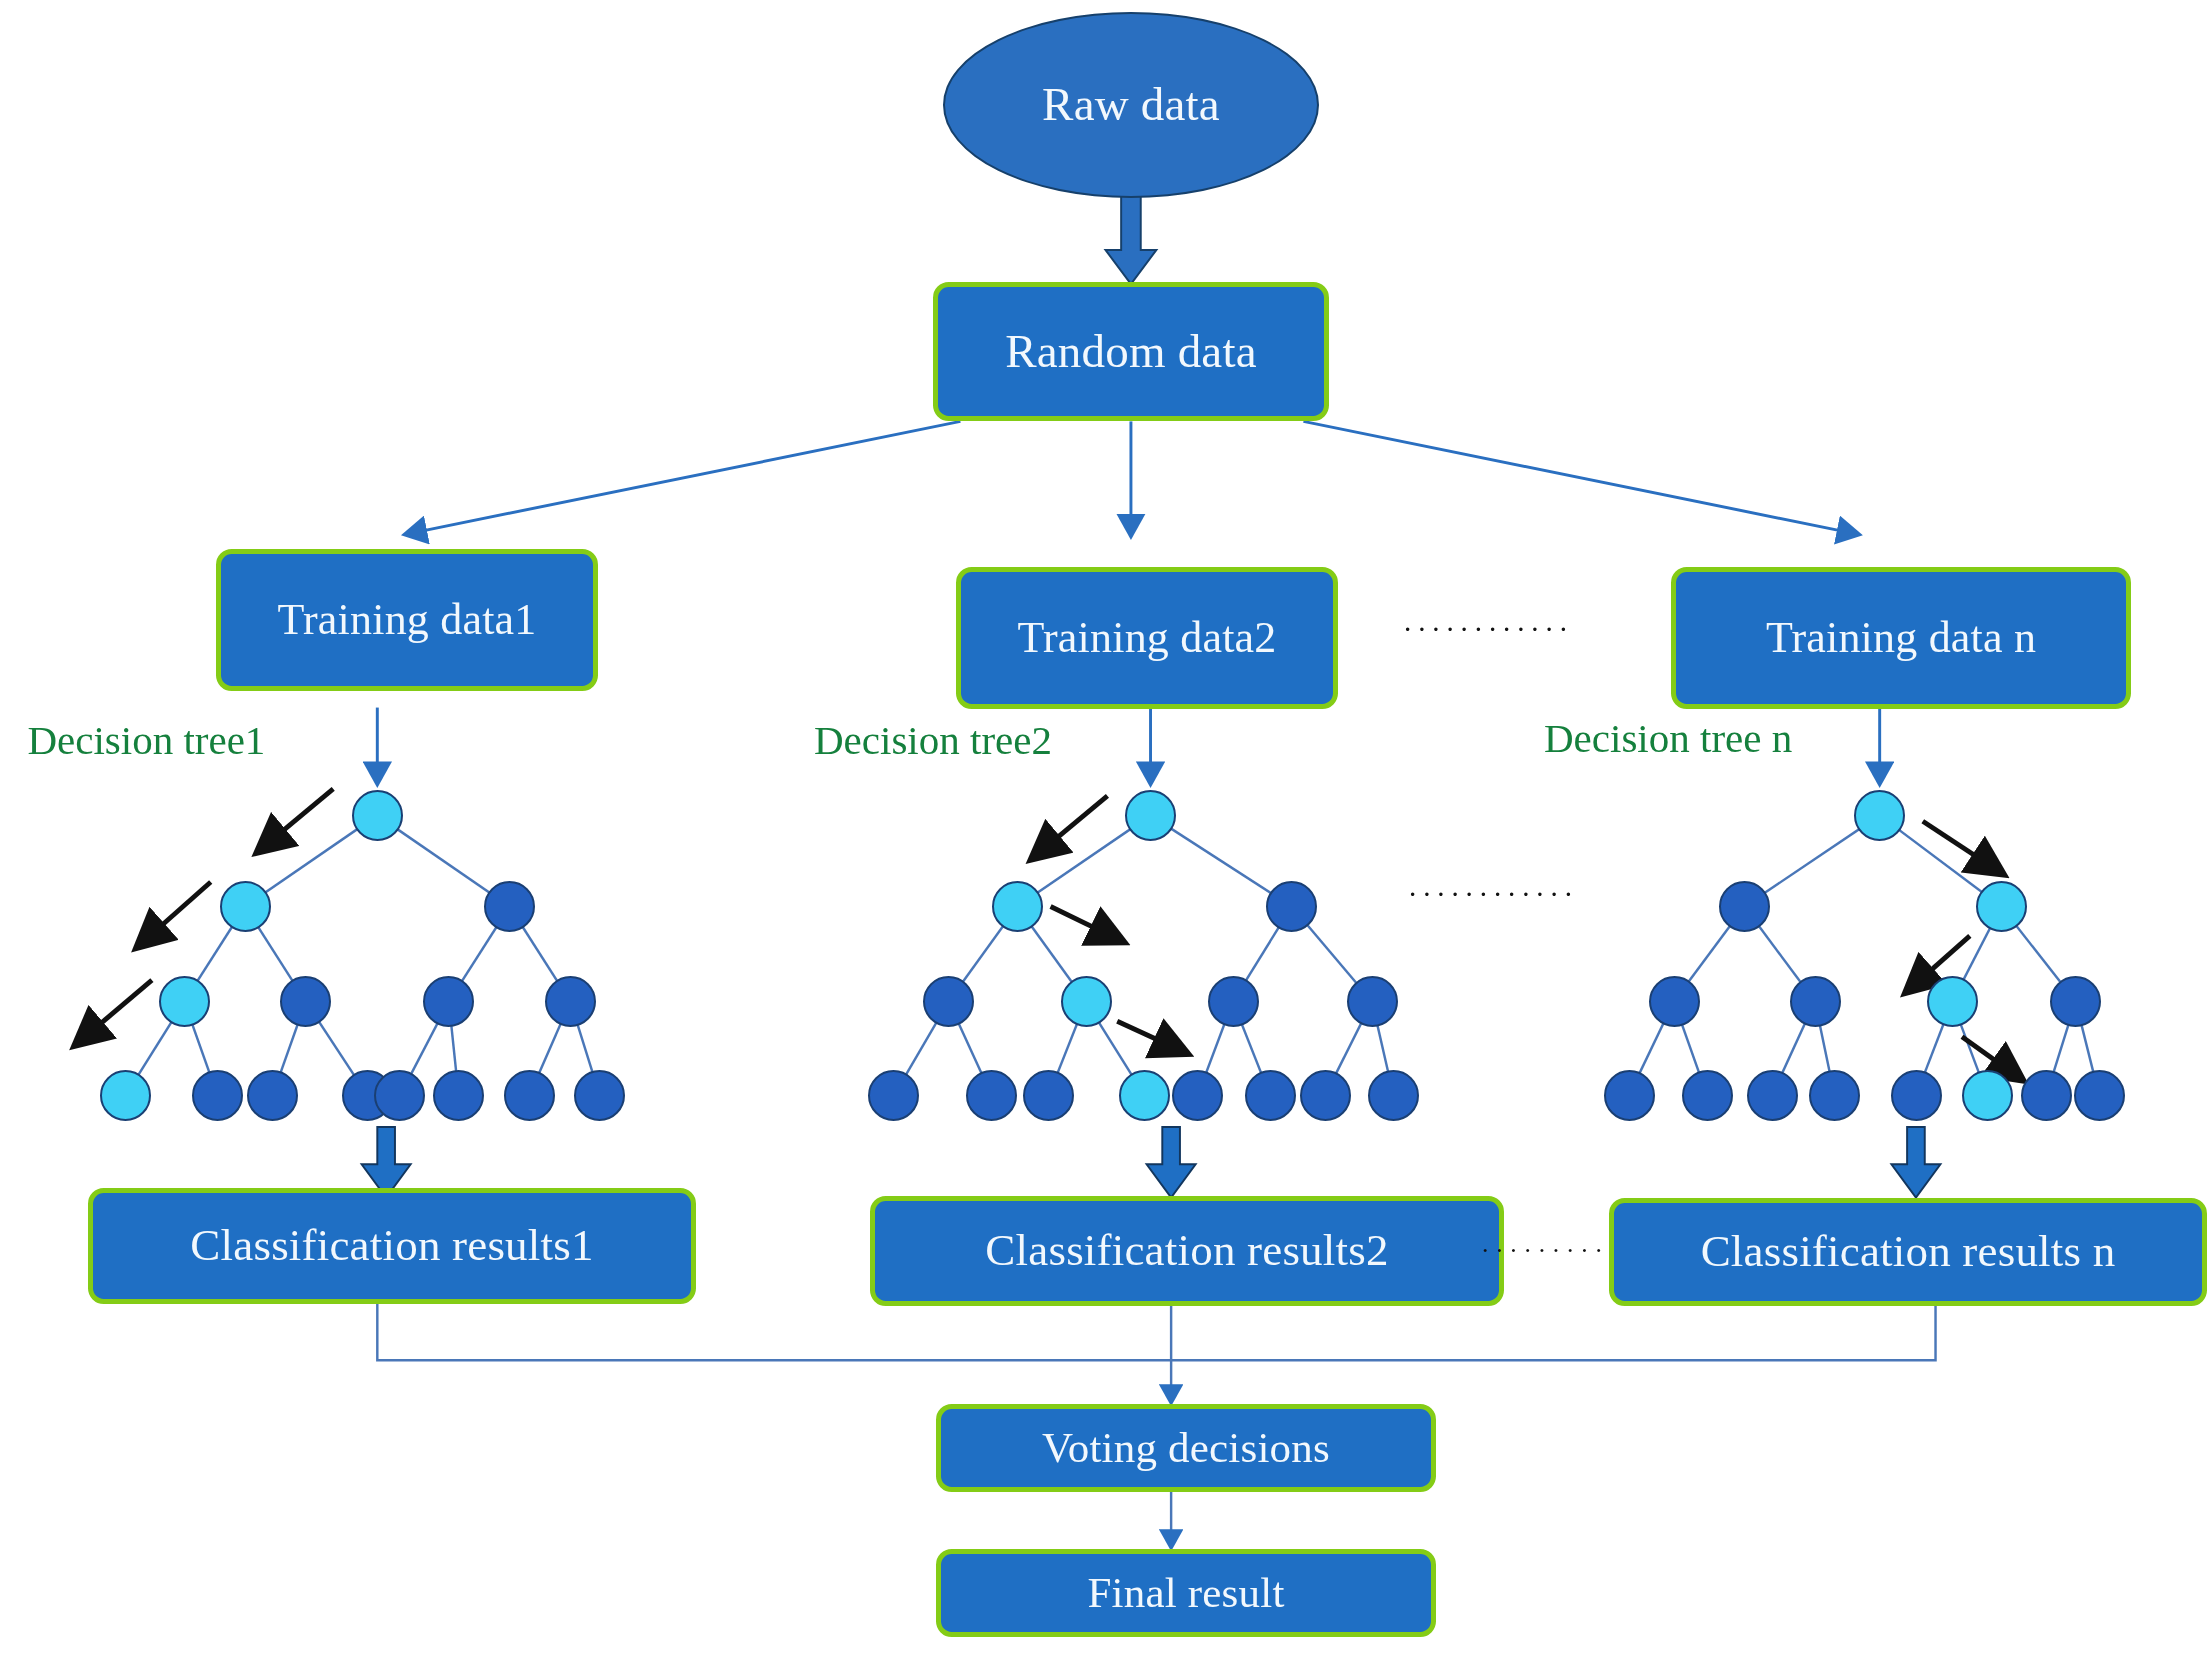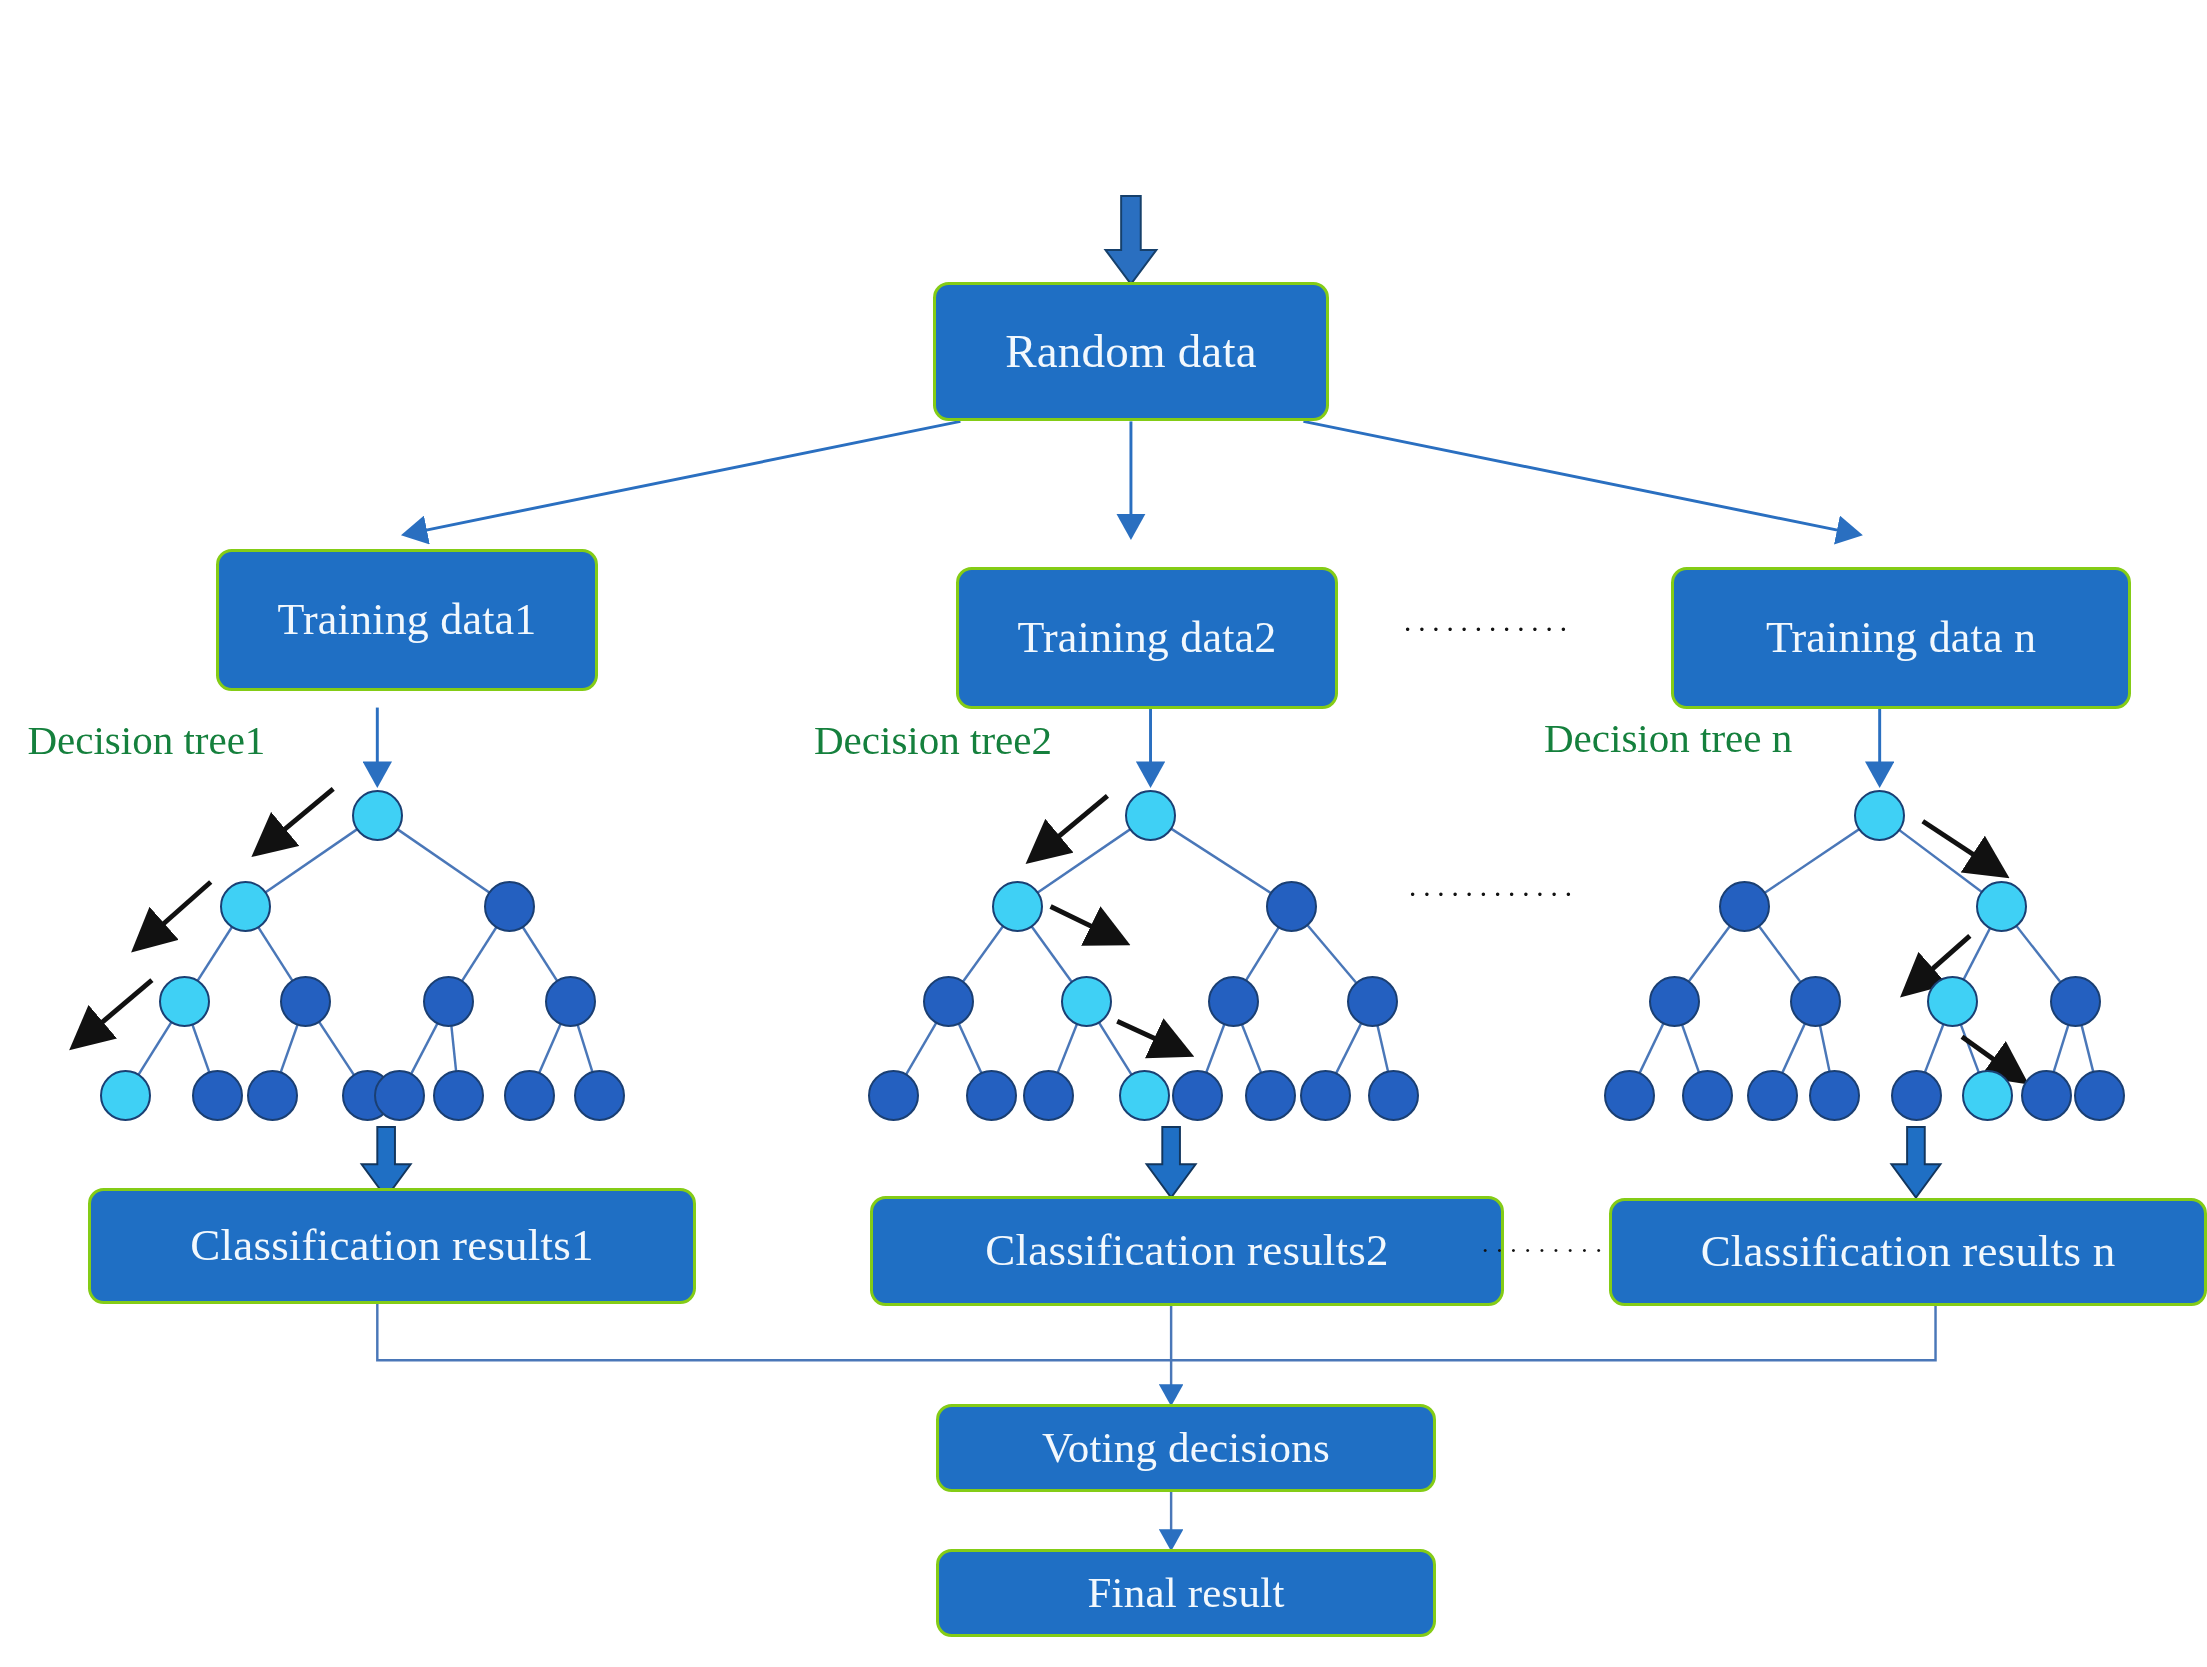--- a/index.html
+++ b/index.html
@@ -9,21 +9,21 @@
   }
   #stage{position:absolute;left:0;top:0;width:2207px;height:1667px;}
   svg#wires{position:absolute;left:0;top:0;width:2207px;height:1667px;}
 
   .node{
     position:absolute;
     box-sizing:border-box;
     display:flex;align-items:center;justify-content:center;
     color:#f2f8fd;
     background:#1f6fc4;
-    border:3px solid #84cc16;
+    border:5px solid #84cc16;
     border-radius:15.7px;
     text-align:center;
     line-height:1.05;
     letter-spacing:0.2px;
     z-index:3;
   }
   .node.ellipse{border-radius:50%;background:#2a6fc0;border:2px solid #16406b;}
 
   .plainlabel{
     position:absolute;
@@ -157,20 +157,21 @@
     <g stroke="#4a77b8" stroke-width="2.5" fill="none">
       <path d="M385,1330 L385,1388 L1975,1388 L1975,1330"></path>
       <path d="M1195,1330 L1195,1430" marker-end="url(#bluearrow)"></path>
     </g>
 
     <g stroke="#4a77b8" stroke-width="2.5" fill="none">
       <path d="M1195,1520 L1195,1578" marker-end="url(#bluearrow)"></path>
     </g>
   </svg>
 
+  <div class="node ellipse" style="left:943px;top:11.8px;width:376px;height:186px;font-size:47px;">Raw data</div>
 
   <div class="node" style="left:933px;top:282px;width:396px;height:139px;font-size:47px;">Random data</div>
 
   <div class="node" style="left:216px;top:549px;width:382px;height:142px;font-size:44px;">Training data1</div>
 
   <div class="node" style="left:956px;top:567px;width:382px;height:142px;font-size:44px;">Training data2</div>
 
   <div class="node" style="left:1671px;top:567px;width:460px;height:142px;font-size:44px;">Training data n</div>
 
   <div class="dots" style="left:1404px;top:605px;">............</div>

